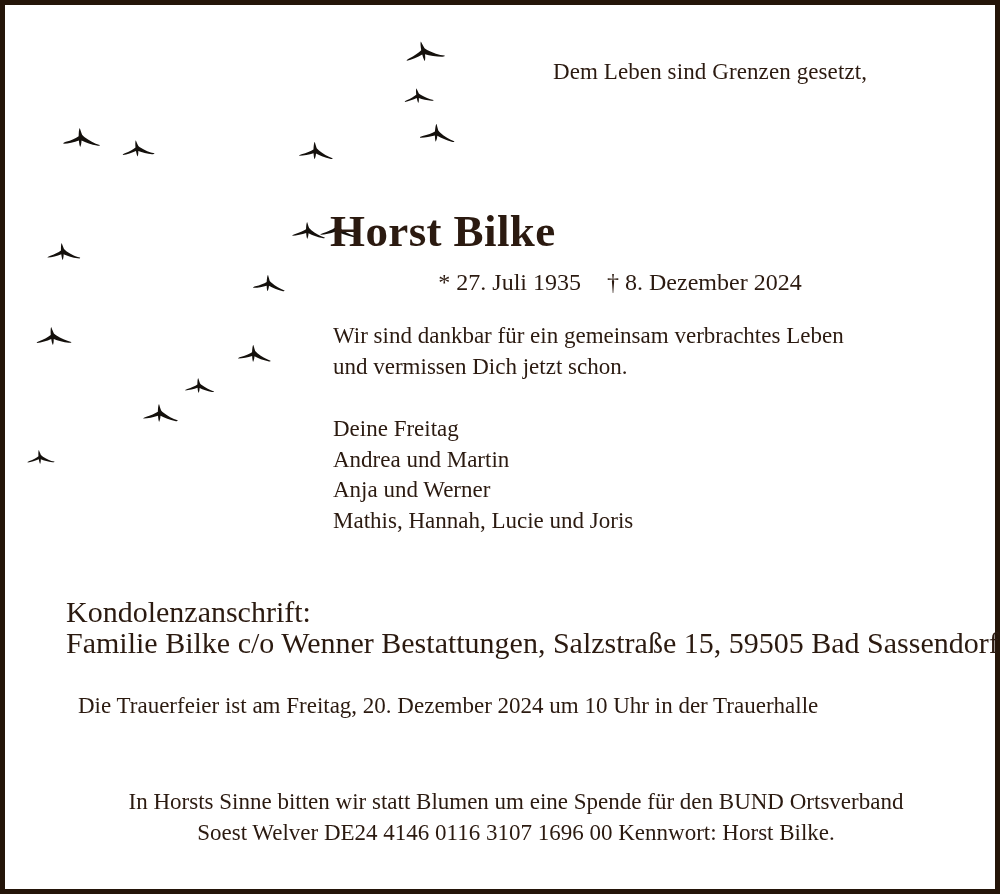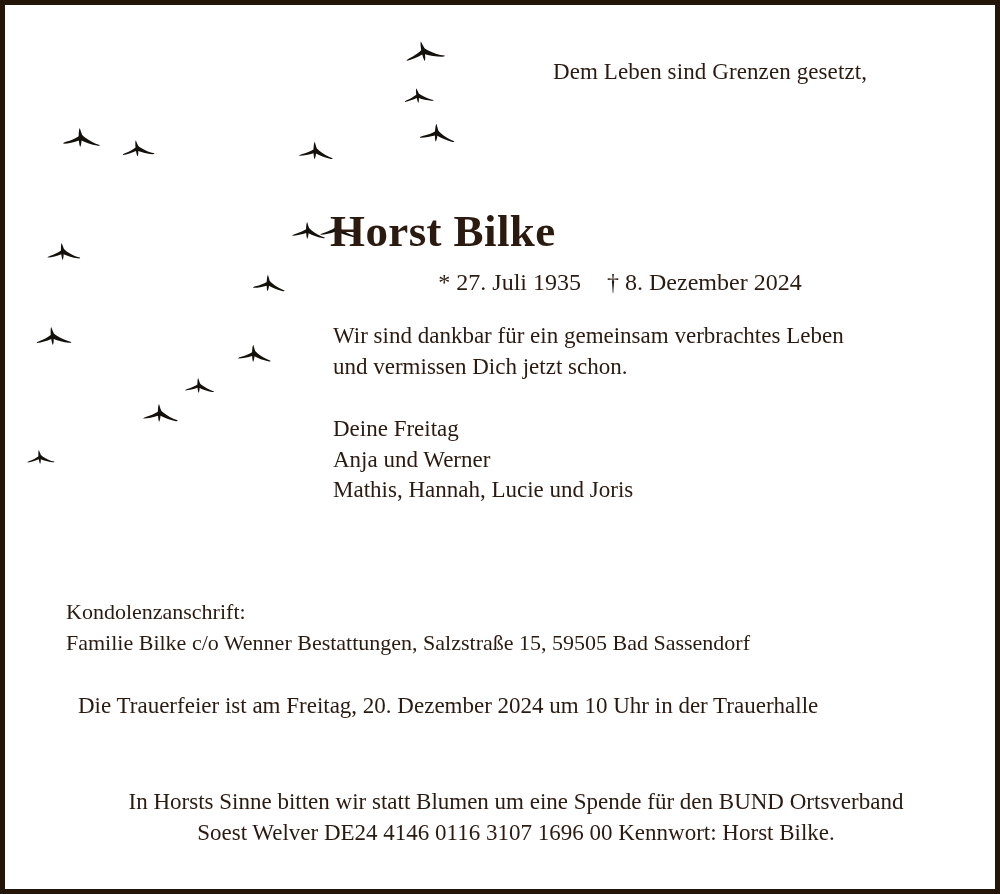--- a/index.html
+++ b/index.html
@@ -121,21 +121,21 @@
     font-size: 23px;
     line-height: 30.5px;
   }
   .family .line { display: block; white-space: nowrap; }
 
   .condolence {
     position: absolute;
     left: 66px;
     top: 596px;
     width: 880px;
-    font-size: 22px;
+    font-size: 30px;
     line-height: 31px;
   }
   .condolence .line { display: block; white-space: nowrap; }
 
   .ceremony {
     position: absolute;
     left: 51px;
     top: 690px;
     width: 890px;
     font-size: 23px;
@@ -224,20 +224,21 @@
     <span>8. Dezember 2024</span>
   </div>
 
   <div class="thanks">
     <span class="line">Wir sind dankbar für ein gemeinsam verbrachtes Leben</span>
     <span class="line">und vermissen Dich jetzt schon.</span>
   </div>
 
   <div class="family">
     <span class="line">Deine Freitag</span>
+    <span class="line">Andrea und Martin</span>
     <span class="line">Anja und Werner</span>
     <span class="line">Mathis, Hannah, Lucie und Joris</span>
   </div>
 
   <div class="condolence">
     <span class="line">Kondolenzanschrift:</span>
     <span class="line">Familie Bilke c/o Wenner Bestattungen, Salzstraße 15, 59505 Bad Sassendorf</span>
   </div>
 
   <div class="ceremony">

